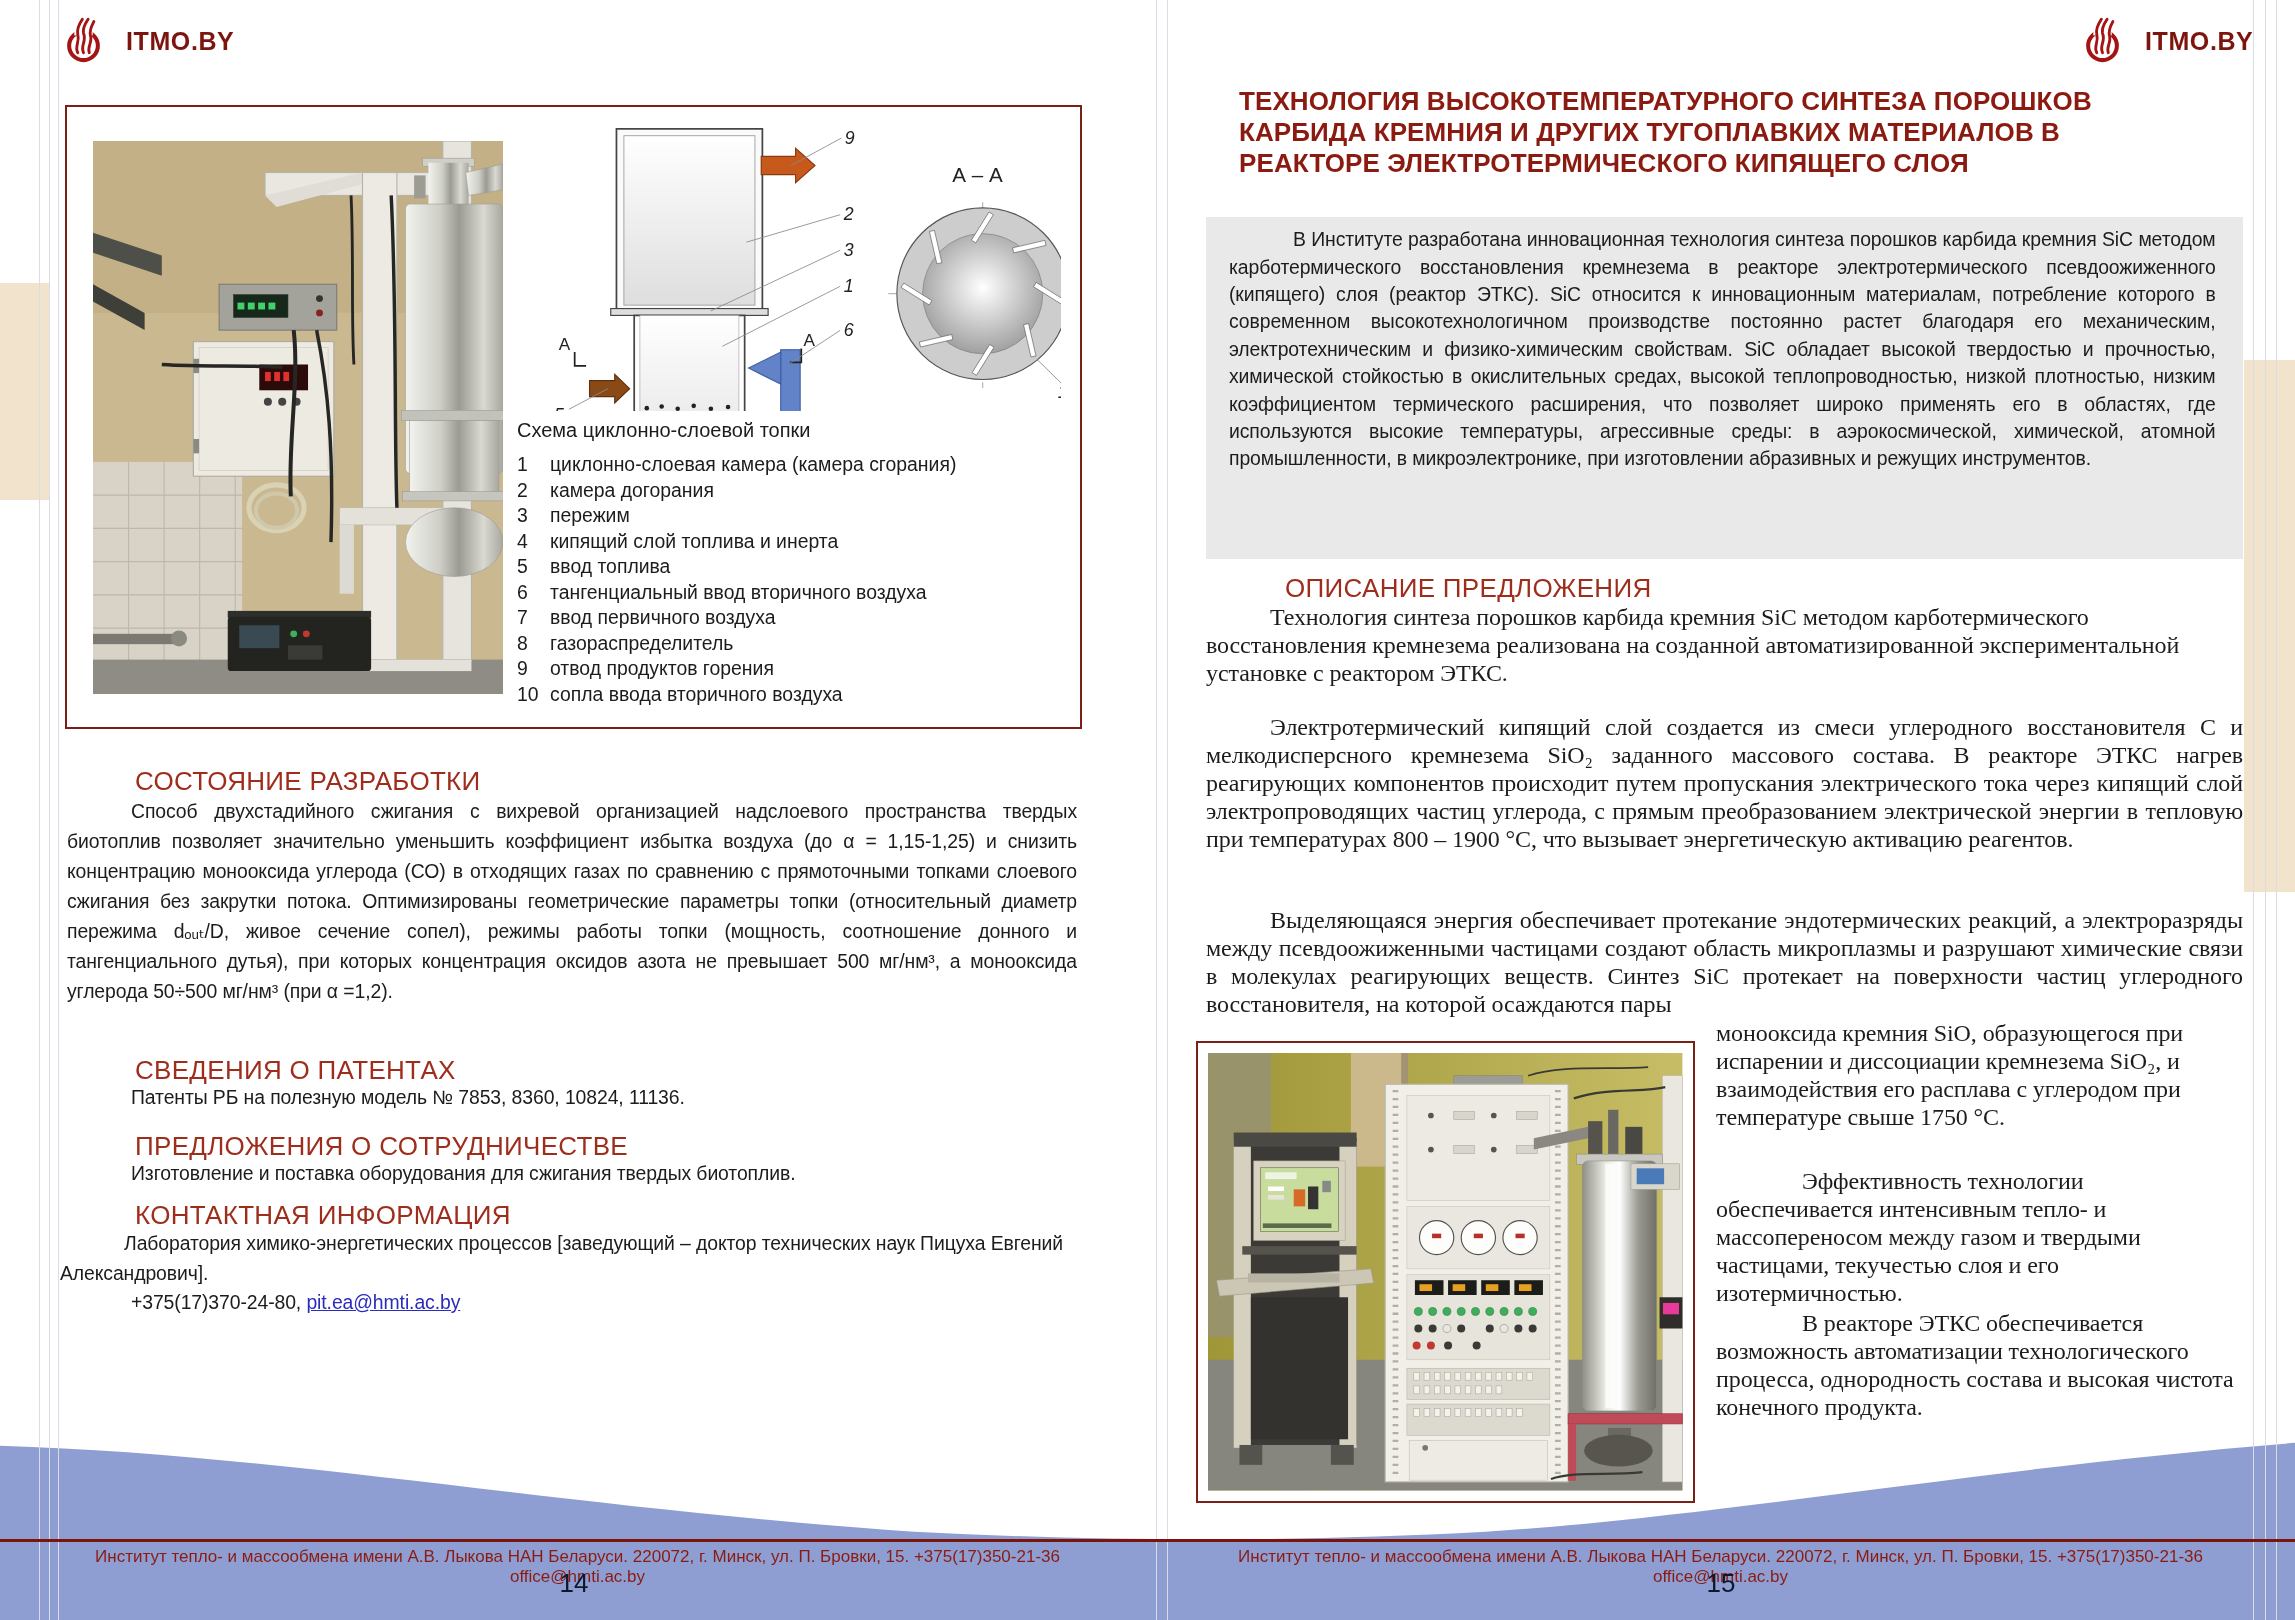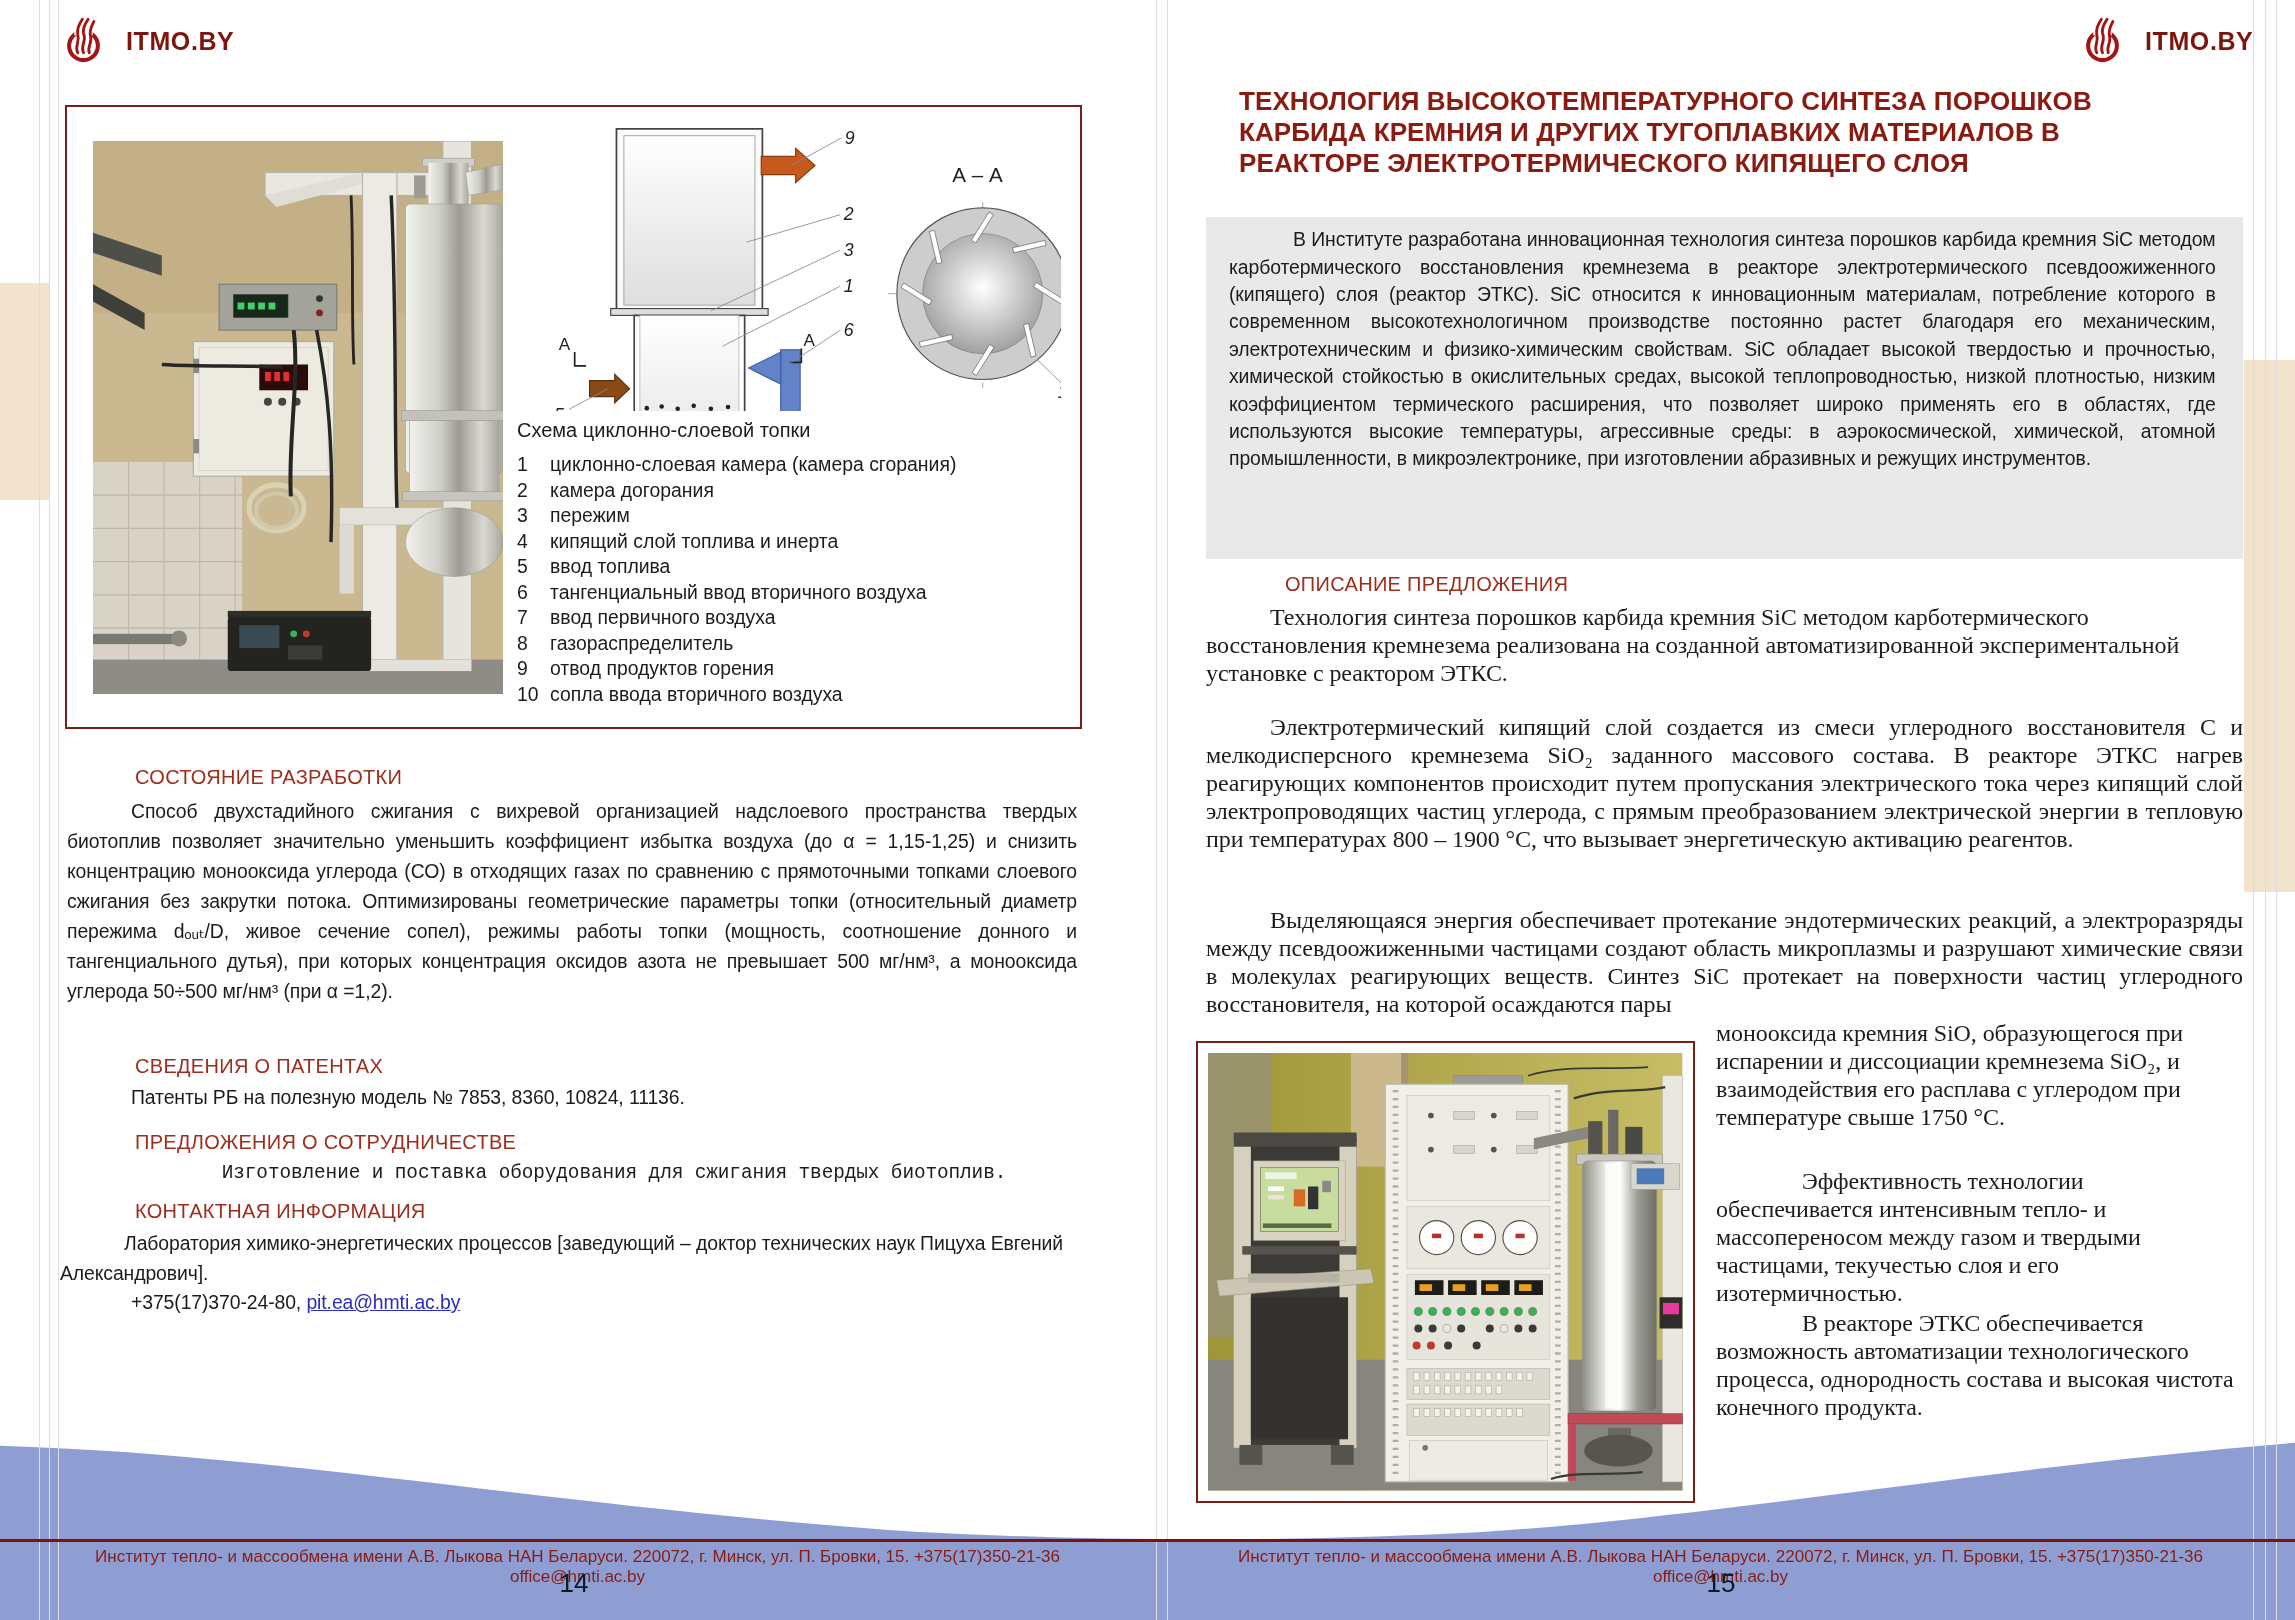--- a/index.html
+++ b/index.html
@@ -16,21 +16,21 @@
   .eqbox{position:absolute;left:65px;top:105px;width:1013px;height:620px;border:2.3px solid #7a2017;
          background:#fff;z-index:4;}
   .eqbox-inner{position:relative;width:100%;height:100%;}
   .photo1{position:absolute;left:26px;top:34px;width:410px;height:553px;}
   .diagram{position:absolute;left:454px;top:15px;width:540px;height:289px;}
   .fig-caption{position:absolute;left:450px;top:312px;font-size:20px;color:#1c1c1c;}
   .legend{position:absolute;left:450px;top:346px;font-size:19.4px;}
   .legend-row{display:flex;height:25.5px;align-items:baseline;}
   .legend-row .num{width:33px;flex:none;}
   
-  .sec-h{position:absolute;font-size:20px;color:#9e2d1c;letter-spacing:0.3px;z-index:4;}
+  .sec-h{position:absolute;font-size:26px;color:#9e2d1c;letter-spacing:0.3px;z-index:4;}
   .body-par{position:absolute;font-size:19.4px;line-height:30px;text-align:justify;z-index:4;
             letter-spacing:-0.1px;}
   .indent{text-indent:64px;}
   a.mail{color:#2b2bbf;text-decoration:underline;}
   
   .title{position:absolute;left:1239px;top:86px;width:972px;font-size:26px;font-weight:bold;
          line-height:31px;color:#8b1a10;z-index:4;letter-spacing:0.1px;}
   .graybox{position:absolute;left:1206px;top:217px;width:1037px;height:342px;background:#e9e9e9;z-index:3;}
   .graybox .txt{position:absolute;left:23px;right:27.4px;top:9.1px;font-size:19.4px;line-height:27.4px;
                 text-align:justify;text-indent:64px;letter-spacing:-0.1px;}
@@ -318,21 +318,21 @@
     </div>
   </div>
 
   <div class="sec-h" style="left:135px;top:766px;">СОСТОЯНИЕ РАЗРАБОТКИ</div>
   <div class="body-par indent" style="left:67px;top:796px;width:1010px;">Способ двухстадийного сжигания с вихревой организацией надслоевого пространства твердых биотоплив позволяет значительно уменьшить коэффициент избытка воздуха (до α = 1,15-1,25) и снизить концентрацию монооксида углерода (СО) в отходящих газах по сравнению с прямоточными топками слоевого сжигания без закрутки потока. Оптимизированы геометрические параметры топки (относительный диаметр пережима dₒᵤₜ/D, живое сечение сопел), режимы работы топки (мощность, соотношение донного и тангенциального дутья), при которых концентрация оксидов азота не превышает 500 мг/нм³, а монооксида углерода 50÷500 мг/нм³ (при α =1,2).</div>
 
   <div class="sec-h" style="left:135px;top:1055px;">СВЕДЕНИЯ О ПАТЕНТАХ</div>
   <div class="body-par indent" style="left:67px;top:1082px;width:1010px;text-align:left;">Патенты РБ на полезную модель № 7853, 8360, 10824, 11136.</div>
 
   <div class="sec-h" style="left:135px;top:1131px;">ПРЕДЛОЖЕНИЯ О СОТРУДНИЧЕСТВЕ</div>
-  <div class="body-par indent" style="left:77px;top:1158px;width:1010px;text-align:center;font-family:Liberation Mono, monospace;">Изготовление и поставка оборудования для сжигания твердых биотоплив.</div>
+  <div class="body-par indent" style="left:67px;top:1158px;width:1010px;text-align:left;">Изготовление и поставка оборудования для сжигания твердых биотоплив.</div>
 
   <div class="sec-h" style="left:135px;top:1200px;">КОНТАКТНАЯ ИНФОРМАЦИЯ</div>
   <div class="body-par indent" style="left:60px;top:1228px;width:1017px;text-align:left;">Лаборатория химико-энергетических процессов [заведующий  – доктор технических наук Пицуха Евгений Александрович].</div>
   <div class="body-par indent" style="left:67px;top:1287px;width:1010px;text-align:left;">
     <span>+375(17)370-24-80, </span><a class="mail" href="#">pit.ea@hmti.ac.by</a>
   </div>
 
   <div class="logo" style="left:2084px;top:17px;">
     <span>
       <svg width="37" height="46" viewBox="0 0 64 80">

